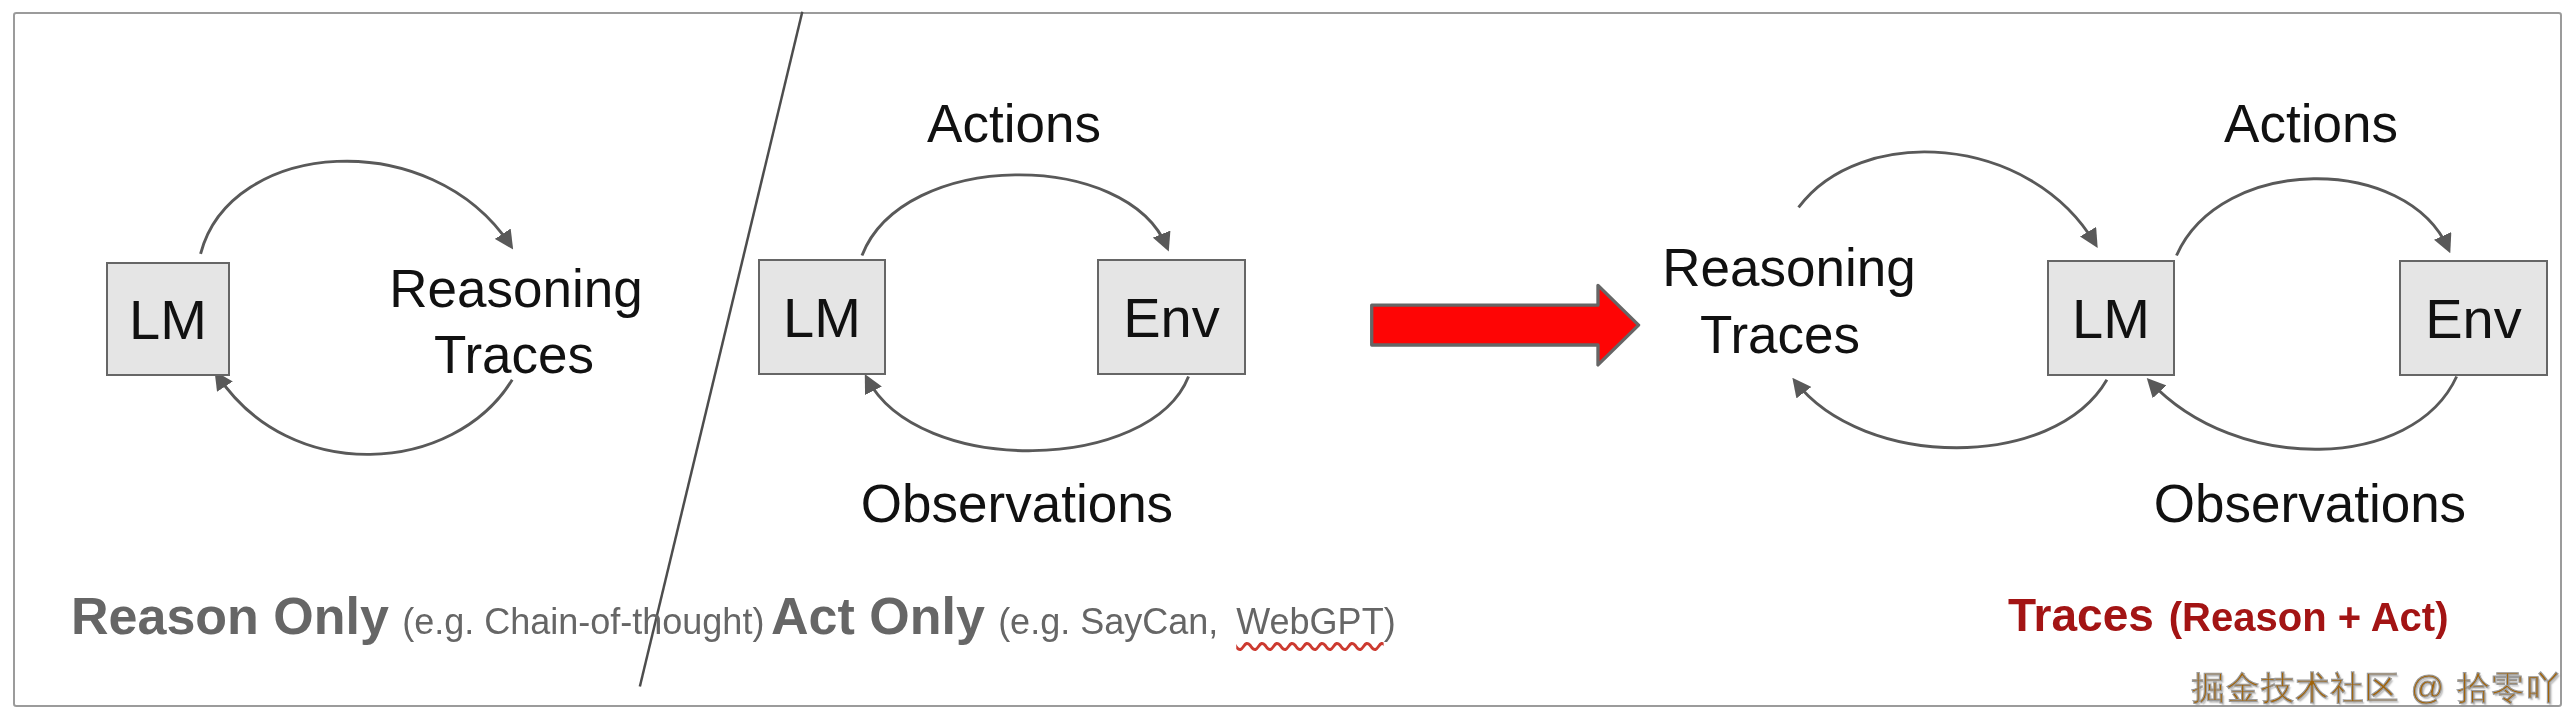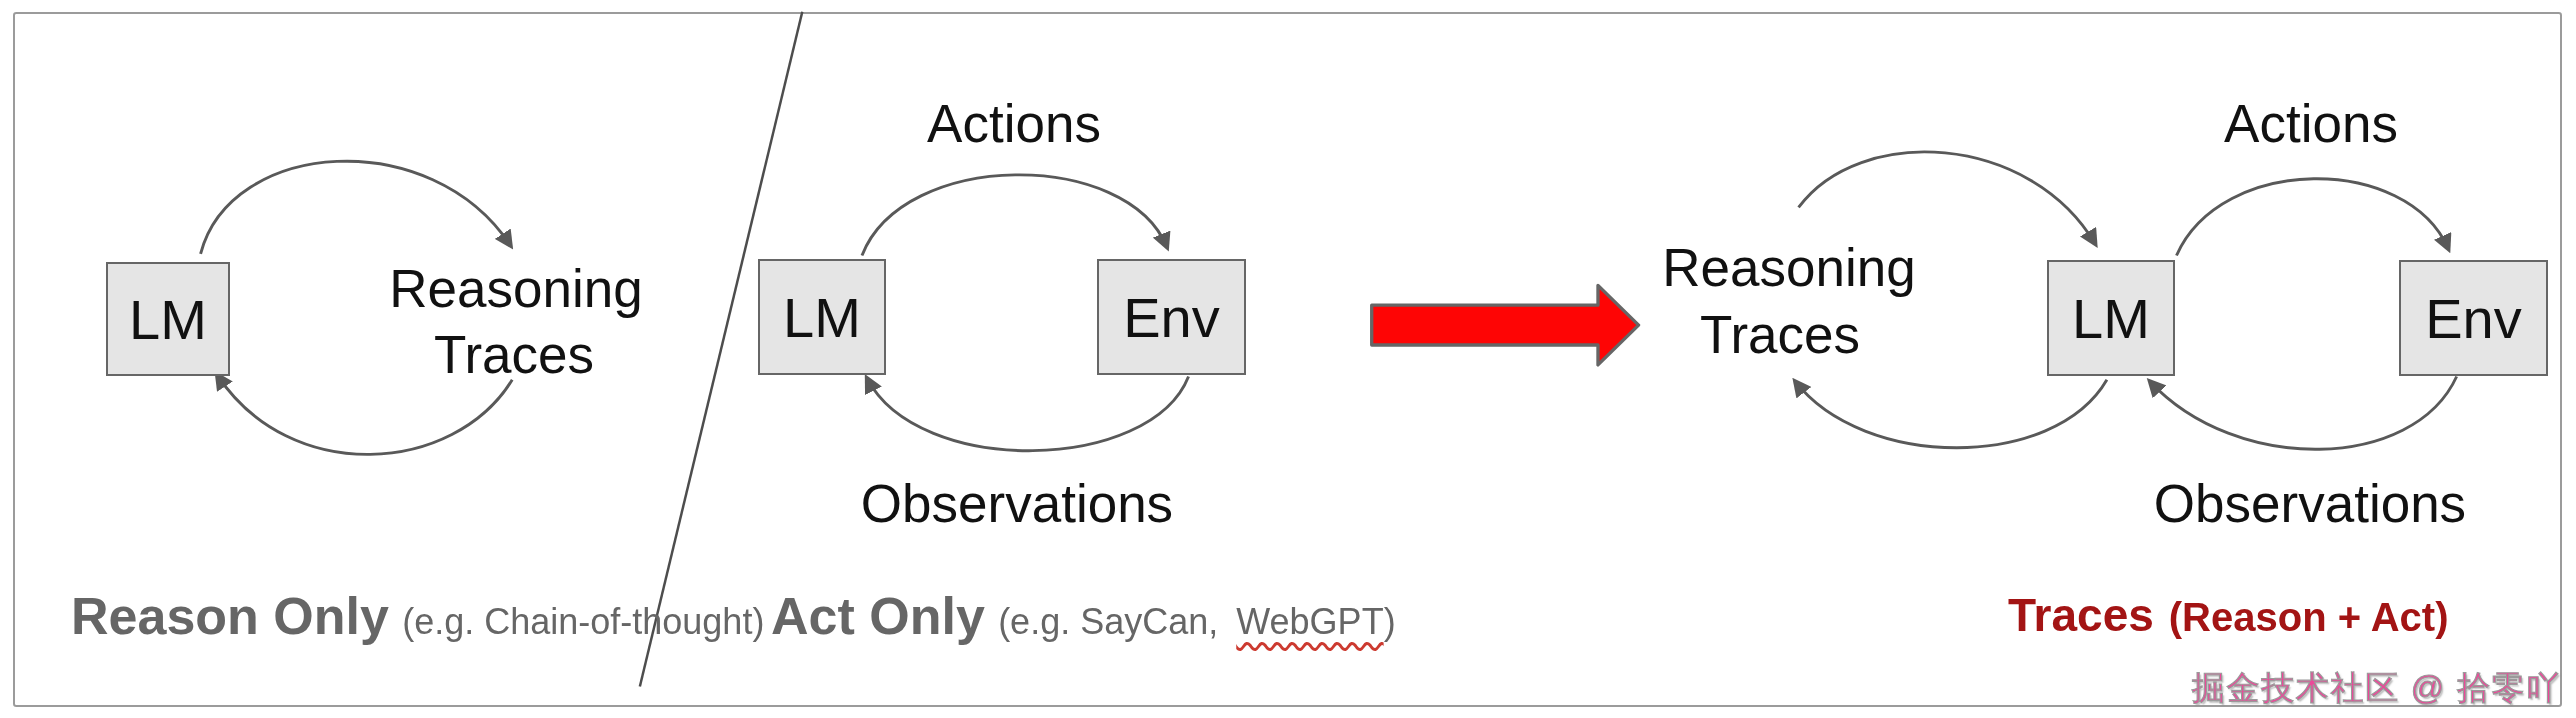--- a/index.html
+++ b/index.html
@@ -33,21 +33,21 @@
     text-decoration-style:wavy;
     text-decoration-color:#cc3a30;
     text-decoration-thickness:2.5px;
     text-underline-offset:8.3px;
   }
   .react-caption{position:absolute;display:flex;align-items:baseline;gap:15px;color:#a31414;white-space:nowrap;line-height:1;}
   .react-main{font-size:46px;font-weight:800;}
   .react-note{font-size:40px;font-weight:700;}
   .watermark{
     position:absolute;right:15px;bottom:8.3px;
-    font-size:33px;letter-spacing:1.7px;color:#ec4899;
+    font-size:33px;letter-spacing:1.7px;color:#a16207;
     -webkit-text-stroke:1.1px #9a9a9a;
     text-shadow:1.7px 1.7px 1.7px rgba(130,130,130,.55);
     white-space:nowrap;
   }
 </style>
 </head>
 <body>
 
 <div class="canvas">
 

